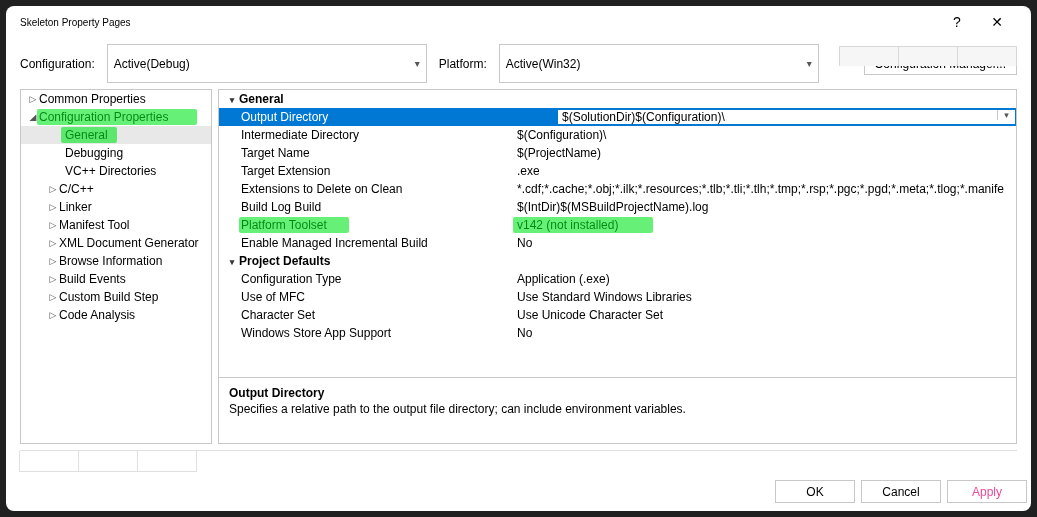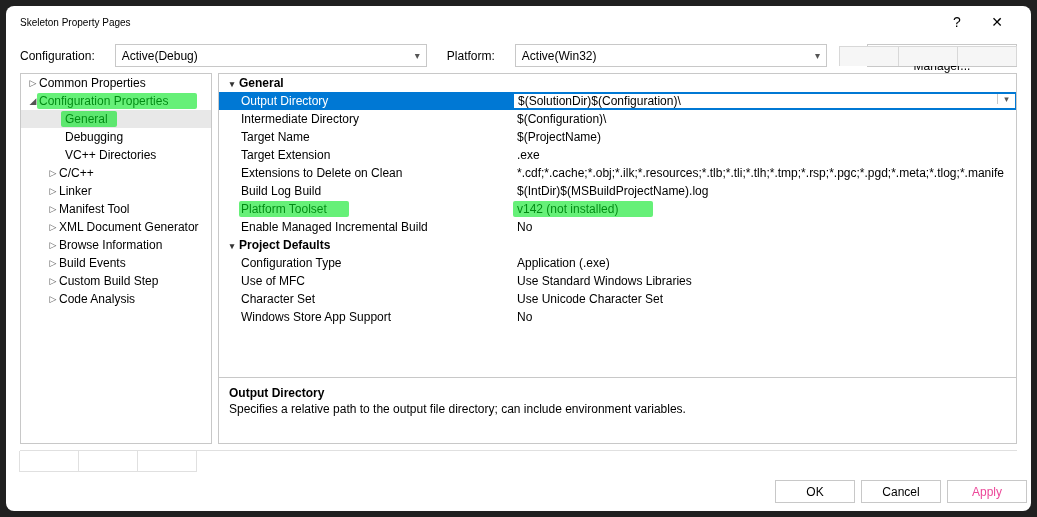--- a/index.html
+++ b/index.html
@@ -1,44 +1,44 @@
 <!DOCTYPE html>
 <html><head>
 <meta charset="utf-8">
 <style>
   * { box-sizing: border-box; font-family: "Segoe UI", Tahoma, sans-serif; font-size: 12px; }
   body { margin:0; background:#202020; padding:6px; }
   .dialog { width:1025px; height:505px; background:#ffffff; border-radius:8px; position:relative; overflow:hidden; display:flex; flex-direction:column; }
   .titlebar { display:flex; align-items:center; height:32px; padding:0 14px; }
   .titlebar .title { flex:1; font-size:10px; color:#000; }
   .titlebar .btn { width:40px; text-align:center; font-size:14px; color:#000; cursor:pointer; }
-  .config-row { display:flex; align-items:center; gap:20px; padding:6px 14px; }
+  .config-row { display:flex; align-items:center; gap:12px; padding:6px 14px; }
   .config-row label { color:#000; }
-  .combo { display:flex; align-items:center; justify-content:space-between; border:1px solid #c8c8c8; background:#fff; height:23px; padding:0 6px; }
+  .combo { display:flex; align-items:center; justify-content:space-between; border:1px solid #c8c8c8; background:#fff; height:39px; padding:0 6px; }
   .combo .chev { font-size:10px; color:#555;}
   .cfgbtn { border:1px solid #c8c8c8; background:#fff; height:23px; padding:0 10px; cursor:pointer; }
   .content { flex:1; display:flex; padding:0 14px 6px 14px; gap:6px; min-height:0;}
   .tree { width:192px; border:1px solid #c8c8c8; overflow:auto; position:relative; }
   .tree-item { display:flex; align-items:center; height:18px; padding-left:6px; cursor:pointer; position:relative;}
   .tree-item .tw { width:12px; text-align:center; color:#555; font-size:9px;}
   .tree-item .lbl {}
   .tree-item.sel { background:#e8e8e8; }
   .tree-item.l1 { padding-left:6px;}
   .tree-item.l2 { padding-left:26px;}
   .tree-item.l3 { padding-left:44px;}
   .hl-green { position:absolute; background:rgba(0,230,30,.6); border-radius:2px; pointer-events:none;}
   .right { flex:1; display:flex; flex-direction:column; border:1px solid #c8c8c8; min-width:0;}
   .grid { flex:1; overflow:auto; position:relative; }
   .grow { display:flex; height:18px; align-items:center; }
   .grow .gname { width:294px; padding-left:22px; white-space:nowrap; overflow:hidden;}
   .grow .gval { flex:1; padding-left:4px; white-space:nowrap; overflow:hidden; font-weight:normal;}
   .grow.header .gname { font-weight:600; padding-left:6px;}
   .grow.header .tw { display:inline-block; width:14px; font-size:9px; color:#333; text-align:center;}
   .grow.selected { background:#0078d4; color:#fff;}
-  .grow.selected .gval { background:#fff; color:#000; border:1px solid #0078d4;}
+  .grow.selected .gval { background:#fff; color:#000; border:1px solid #0078d4;margin-left:44px;}
   .grow.selected .dd { float:right; width:18px; border-left:1px solid #c8c8c8; text-align:center; font-size:9px; color:#555;}
   .bold { font-weight:600;}
   .desc { border-top:1px solid #c8c8c8; padding:8px 10px; height:66px;}
   .desc .dtitle { font-weight:600; margin-bottom:2px;}
   .footer { display:flex; justify-content:flex-end; gap:6px; padding:8px 4px;}
   .footer button { width:80px; height:23px; border:1px solid #c8c8c8; background:#fff; cursor:pointer;}
   .footer button.disabled { color:#ec4899; cursor:default;}
   .tab-stubs { position:absolute; top:40px; right:14px; height:20px; display:flex; gap:0;}
   .tab-stubs div { width:60px; border:1px solid #d8d8d8; border-bottom:none; background:#f6f6f6; margin-left:-1px;}
   .bottom-stubs { height:22px; border-top:1px solid #e0e0e0; margin:0 14px; display:flex;}

